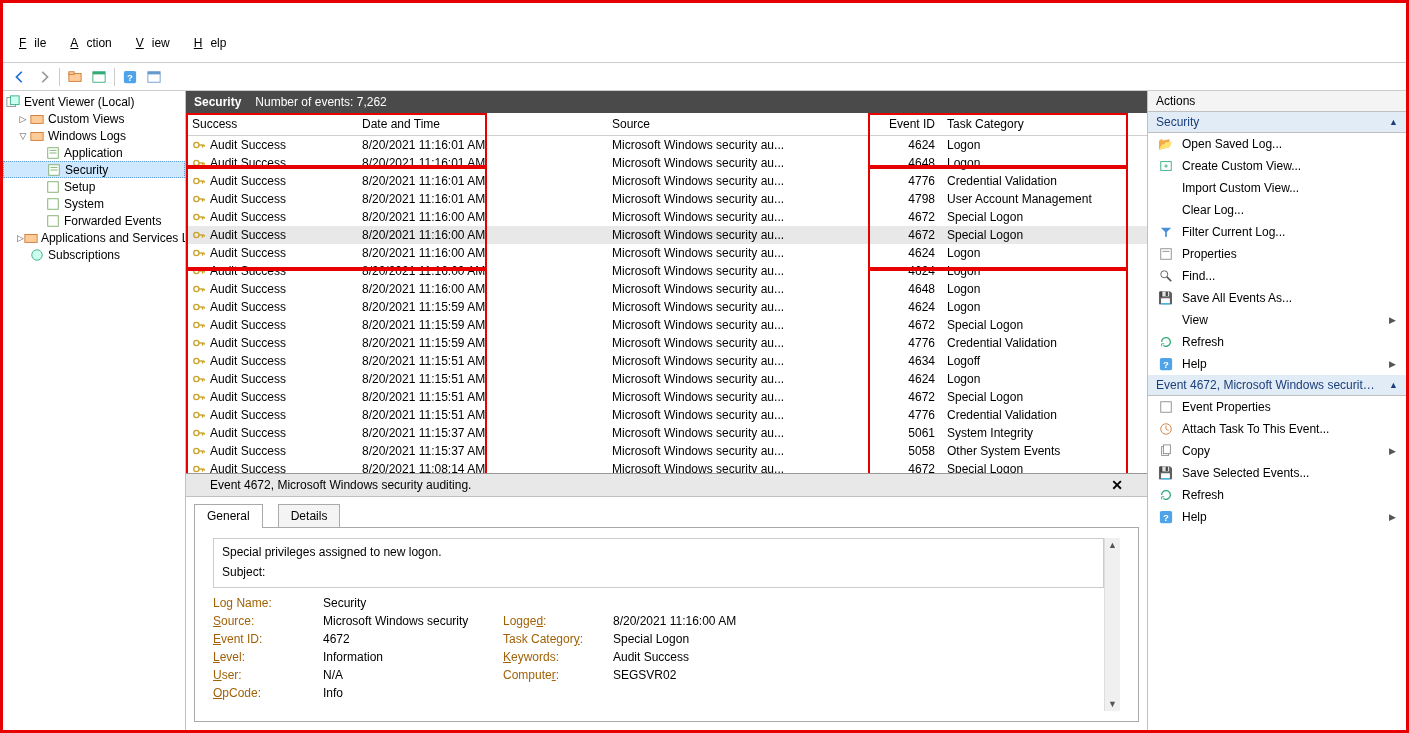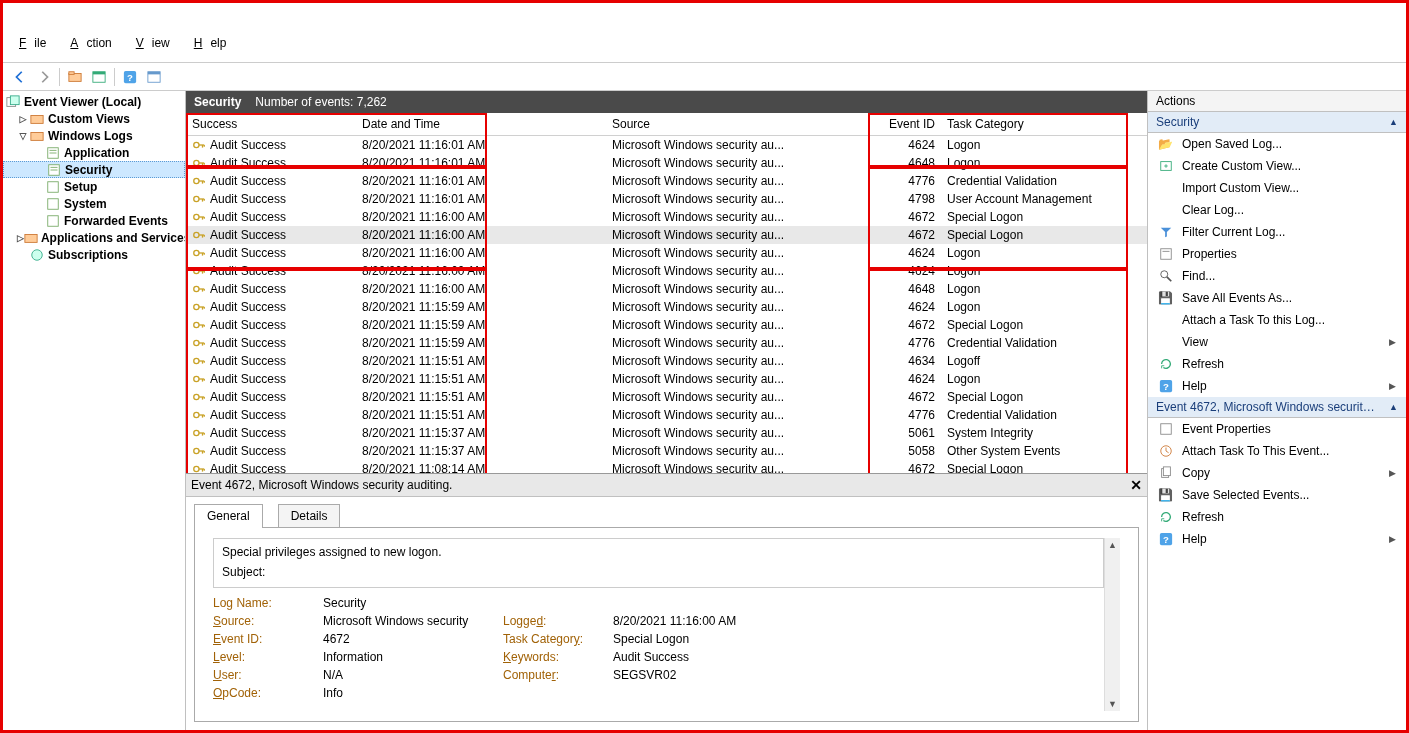--- a/index.html
+++ b/index.html
@@ -4,21 +4,21 @@
 <style>
 * { box-sizing: border-box; margin: 0; padding: 0; }
 body { font-family: "Segoe UI", Tahoma, sans-serif; font-size: 12px; background: #fff; border: 3px solid #e60000; width: 1409px; height: 733px; overflow: hidden; display: flex; flex-direction: column; }
 .menubar { display: flex; padding: 2px 8px; border-bottom: 1px solid #ccc; height: 40px; align-items: center; margin-top: 20px; }
 .menubar span { padding: 2px 8px; cursor: pointer; }
 .menubar span u { text-decoration: underline; }
 .toolbar { display: flex; align-items: center; padding: 3px 6px; border-bottom: 1px solid #ccc; height: 28px; gap: 2px; }
 .toolbar .btn { width: 22px; height: 22px; display: flex; align-items: center; justify-content: center; border: 1px solid transparent; cursor: pointer; }
 .toolbar .sep { width:1px; height:18px; background:#ccc; margin:0 2px; }
 .main { display: flex; flex: 1; overflow: hidden; }
-.nav { width: 183px; border-right: 1px solid #c0c0c0; overflow-y: auto; overflow-x: auto; padding: 2px 0; font-weight: bold; }
+.nav { width: 183px; border-right: 1px solid #c0c0c0; overflow-y: auto; overflow-x: auto; padding: 2px 0; }
 .nav-item { display: flex; align-items: center; padding: 1px 2px; cursor: pointer; white-space: nowrap; height: 17px; }
 .nav-item .twisty { width: 12px; text-align: center; font-size: 9px; color: #555; }
 .nav-item .icn { width: 16px; height: 16px; display: flex; align-items: center; justify-content: center; margin-right: 3px; }
 .nav-item.selected { background: #cde8ff; border: 1px dotted #5b9bd5; }
 .indent1 { padding-left: 14px; }
 .indent3 { padding-left: 42px; }
 .center { flex: 1; display: flex; flex-direction: column; border-right: 1px solid #c0c0c0; }
 .center-header { background: #4a4a4a; color: #fff; padding: 3px 8px; font-size: 12px; display: flex; align-items: center; height: 22px; }
 .center-header .title { font-weight: 600; margin-right: 14px; }
 .event-list { flex: 1; overflow: auto; position: relative; }
@@ -28,21 +28,21 @@
 .c-dt { width: 250px; }
 .c-src { width: 260px; }
 .c-eid { width: 75px; text-align: right; }
 .c-tc { flex: 1; }
 .row { display: flex; border-bottom: 0px; height: 18px; align-items: center; }
 .row.sel { background: #e8e8e8; }
 .row .c-kw { display: flex; align-items: center; gap: 4px; }
 .key-icon { width: 14px; height: 14px; display: inline-flex; align-items: center; justify-content: center; }
 .redbox { position: absolute; border: 2px solid #e60000; pointer-events: none; z-index: 10; }
 .detail-pane { height: 257px; border-top: 1px solid #999; display: flex; flex-direction: column; }
-.detail-header { background: #e8e8e8; padding: 3px 5px; display: flex; justify-content: space-between; align-items: center; border-bottom: 1px solid #c0c0c0; }
+.detail-header { background: #e8e8e8; padding: 3px 24px; display: flex; justify-content: space-between; align-items: center; border-bottom: 1px solid #c0c0c0; }
 .detail-header .close { cursor: pointer; font-size: 14px; font-weight: bold; }
 .tabs { display: flex; padding: 6px 8px 0 8px; gap: 15px; }
 .tab { padding: 4px 12px; border: 1px solid #aaa; border-bottom: none; background: #fff; cursor: pointer; position: relative; top: 1px; }
 .tab.inactive { background: #f4f4f4; border-bottom: 1px solid #aaa; }
 .detail-body { border: 1px solid #aaa; margin: 0 8px 8px 8px; flex: 1; padding: 10px 18px; overflow-y: auto; display: flex; }
 .detail-body .inner { flex:1; }
 .msgbox { border: 1px solid #ccc; padding: 6px 8px; height: 50px; overflow: auto; margin-bottom: 8px; }
 .props { display: grid; grid-template-columns: 100px 170px 100px 200px; row-gap: 4px; column-gap: 10px; }
 .props .lbl { color: #a16207; }
 .props .lbl u { text-decoration: underline; }
@@ -674,24 +674,20 @@
           </svg>
         </span>
         <span>Find...</span>
       </div>
     <div class="action-item">
         <span class="aicn">💾</span>
         <span>Save All Events As...</span>
       </div>
     <div class="action-item">
         <span class="aicn"></span>
-        <span>Attach a Task To this Log...</span>
-      </div>
-    <div class="action-item">
-        <span class="aicn"></span>
         <span>View</span>
         <span class="arr-r">▶</span>
       </div>
     <div class="action-item">
         <span class="aicn">
           <svg class="ic" viewBox="0 0 16 16">
             <path d="M3 8a5 5 0 1 1 2 4" fill="none" stroke="#3a7" stroke-width="1.5"></path>
             <path d="M3 13v-3h3" fill="none" stroke="#3a7"></path>
           </svg>
         </span>

